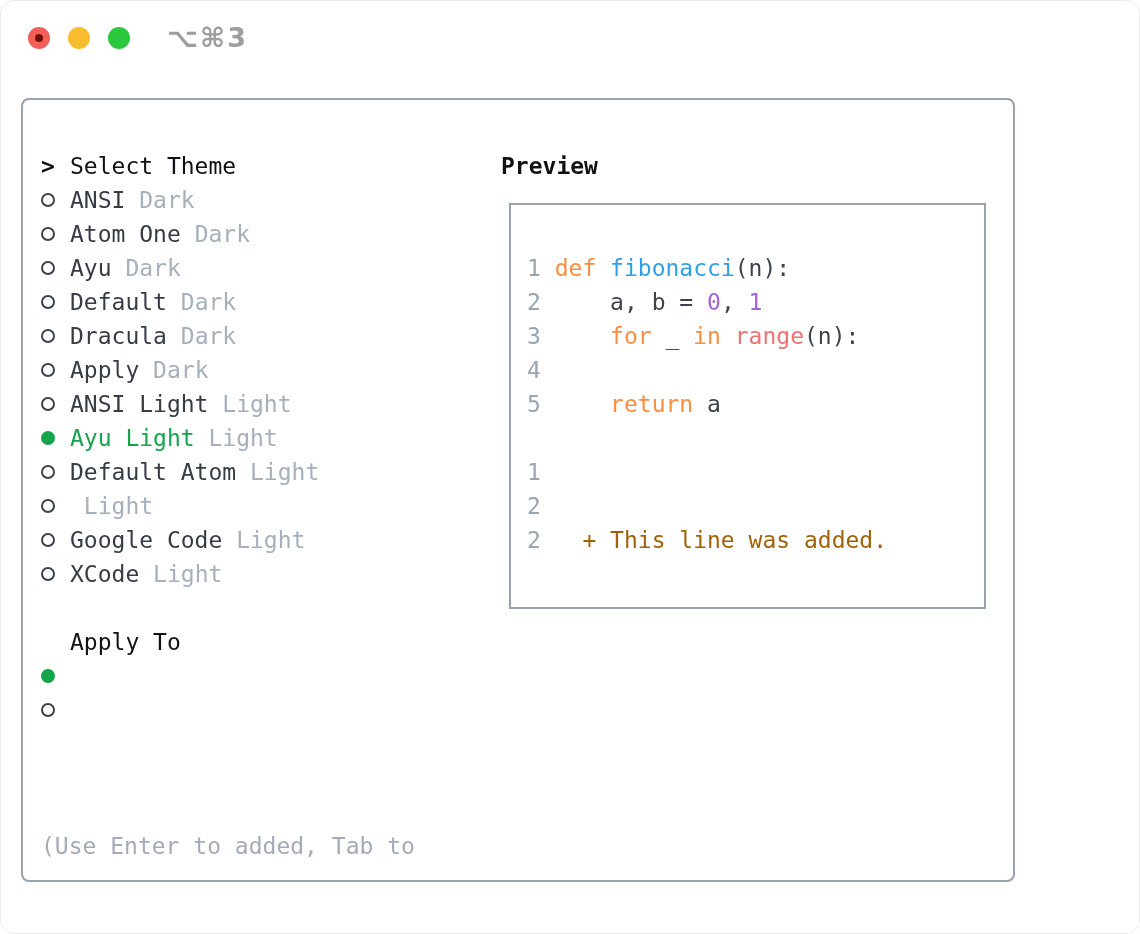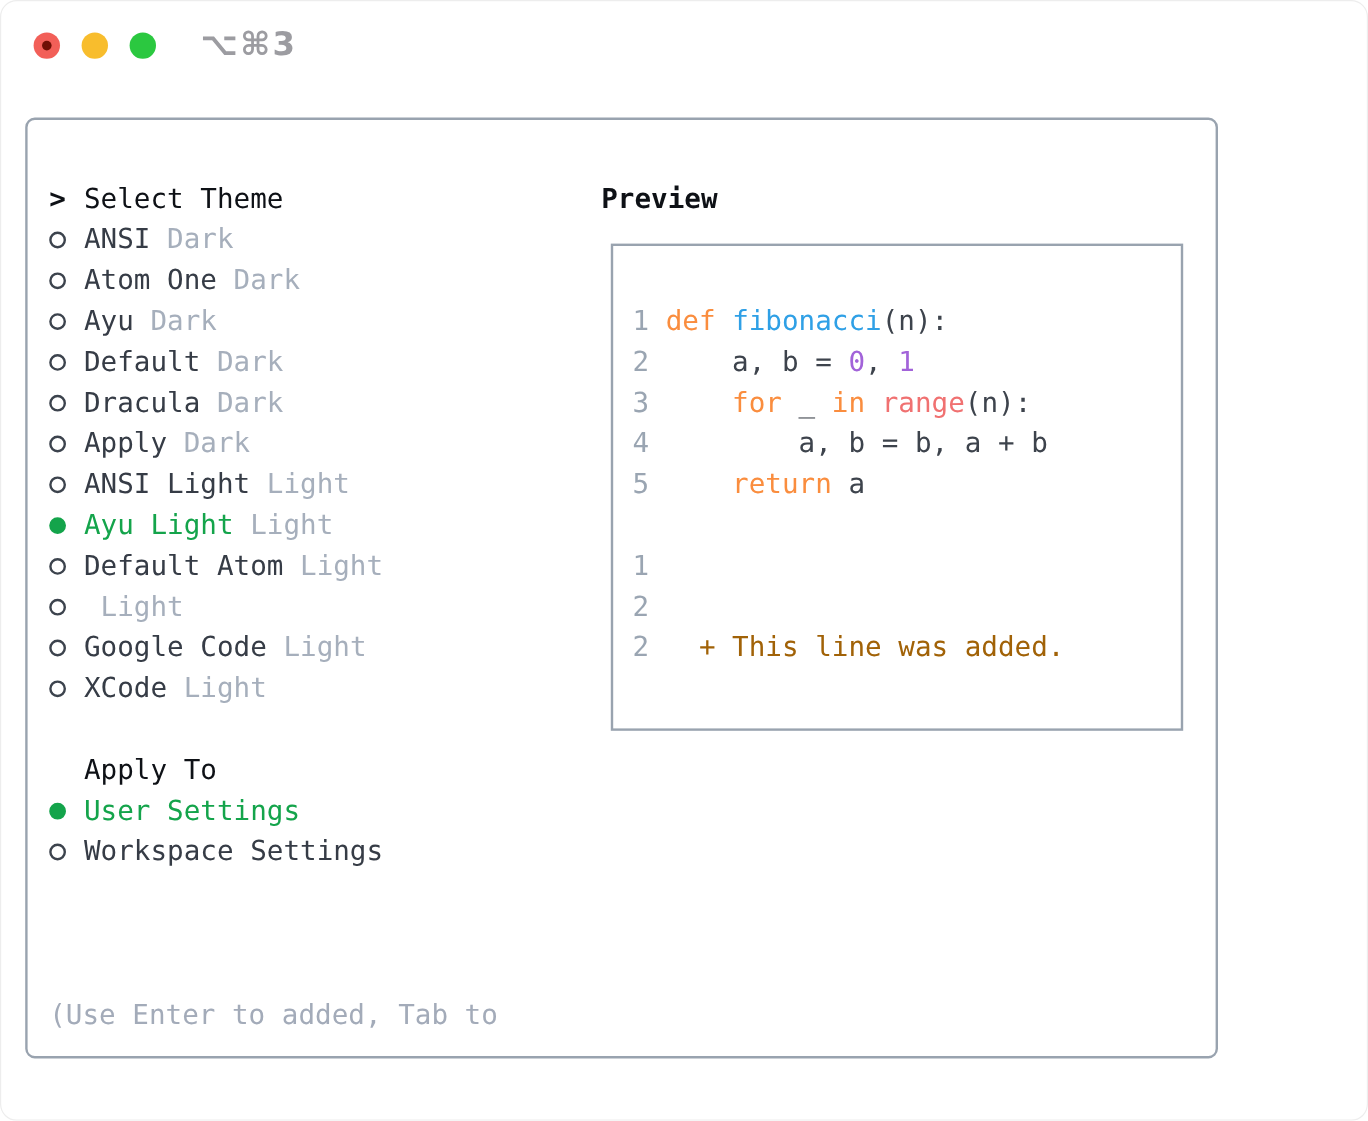--- a/index.html
+++ b/index.html
@@ -100,40 +100,40 @@
         </div>
 
       <div class="spacer"></div>
 
       <div class="row">
         <span class="marker-slot"></span>
         <span style="color:var(--heading)">Apply To</span>
       </div>
 
       <div id="apply-options">
-          <div class="row"><span class="marker-slot"><span class="circle filled"></span></span><span class="label selected">User Settings</span></div>
-          <div class="row"><span class="marker-slot"><span class="circle"></span></span><span class="label">Workspace Settings</span></div>
+          <div class="row"><span class="marker-slot"><span class="circle filled"></span></span></div>
+          <div class="row"><span class="marker-slot"><span class="circle"></span></span></div>
         </div>
 
       <div class="spacer"></div>
 
       <div class="help">
         <div>(Use Enter to added, Tab to</div>
         <div>change focus)</div>
       </div>
     </div>
 
     <div class="preview-title">Preview</div>
 
     <div class="preview-box">
       <div class="code" id="code-lines">
           <div class="cline"><span style="color: rgb(154, 165, 178);">1 </span><span style="color: rgb(250, 141, 62);">def</span><span style="color: rgb(61, 67, 76);"> </span><span style="color: rgb(47, 160, 230);">fibonacci</span><span style="color: rgb(61, 67, 76);">(n):</span></div>
           <div class="cline"><span style="color: rgb(154, 165, 178);">2 </span><span style="color: rgb(61, 67, 76);">    a, b = </span><span style="color: rgb(162, 99, 217);">0</span><span style="color: rgb(61, 67, 76);">, </span><span style="color: rgb(162, 99, 217);">1</span></div>
           <div class="cline"><span style="color: rgb(154, 165, 178);">3 </span><span style="color: rgb(61, 67, 76);">    </span><span style="color: rgb(250, 141, 62);">for</span><span style="color: rgb(61, 67, 76);"> _ </span><span style="color: rgb(250, 141, 62);">in</span><span style="color: rgb(61, 67, 76);"> </span><span style="color: rgb(240, 113, 113);">range</span><span style="color: rgb(61, 67, 76);">(n):</span></div>
-          <div class="cline"><span style="color: rgb(154, 165, 178);">4 </span><span style="color: rgb(61, 67, 76);">        a, b = b, a + b</span></div>
+          <div class="cline"><span style="color: rgb(154, 165, 178);">4 </span></div>
           <div class="cline"><span style="color: rgb(154, 165, 178);">5 </span><span style="color: rgb(61, 67, 76);">    </span><span style="color: rgb(250, 141, 62);">return</span><span style="color: rgb(61, 67, 76);"> a</span></div>
           <div class="cline">&nbsp;</div>
           <div class="cline"><span style="color: rgb(154, 165, 178);">1 </span></div>
           <div class="cline"><span style="color: rgb(154, 165, 178);">2 </span></div>
           <div class="cline"><span style="color: rgb(154, 165, 178);">2 </span><span style="color: #a16207;">  + This line was added.</span></div>
         </div>
     </div>
 
   </div>
 </div>

